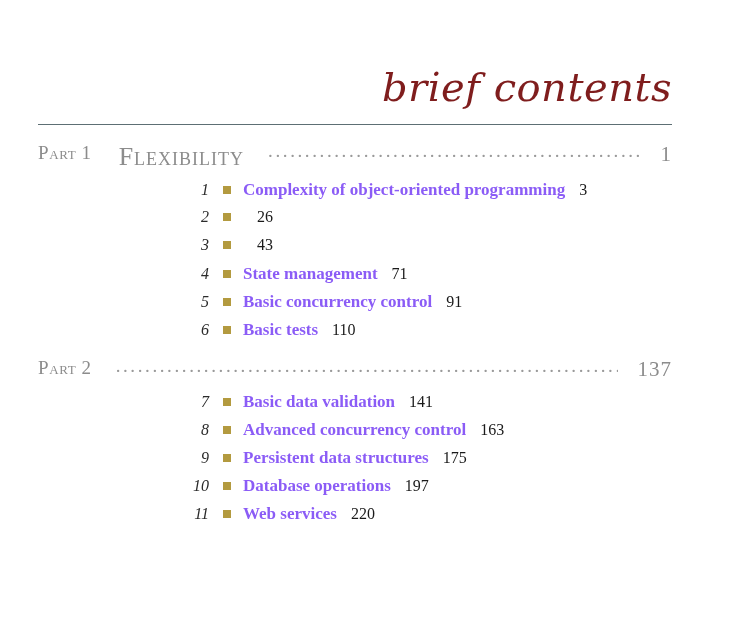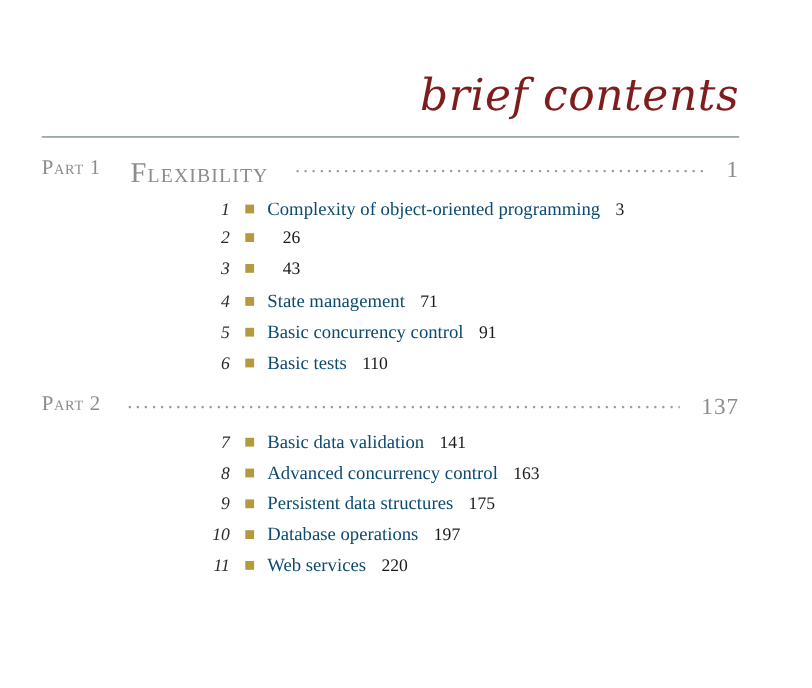--- a/index.html
+++ b/index.html
@@ -122,22 +122,23 @@
     height: 8px;
     background: #b39a3f;
     margin: 0 12px 0 14px;
     position: relative;
     top: -1px;
     flex: 0 0 auto;
   }
   .ch-title {
     font-family: "Liberation Serif", serif;
     font-size: 17px;
-    color: #0c4a6e;
-    white-space: nowrap;
+    color: #8b5cf6;
+    white-space: nowrap;
+    font-weight: bold;
   }
   .ch-page {
     font-family: "Liberation Serif", serif;
     font-size: 16px;
     color: #1a1a1a;
     margin-left: 14px;
     white-space: nowrap;
   }
 </style>
 </head>

